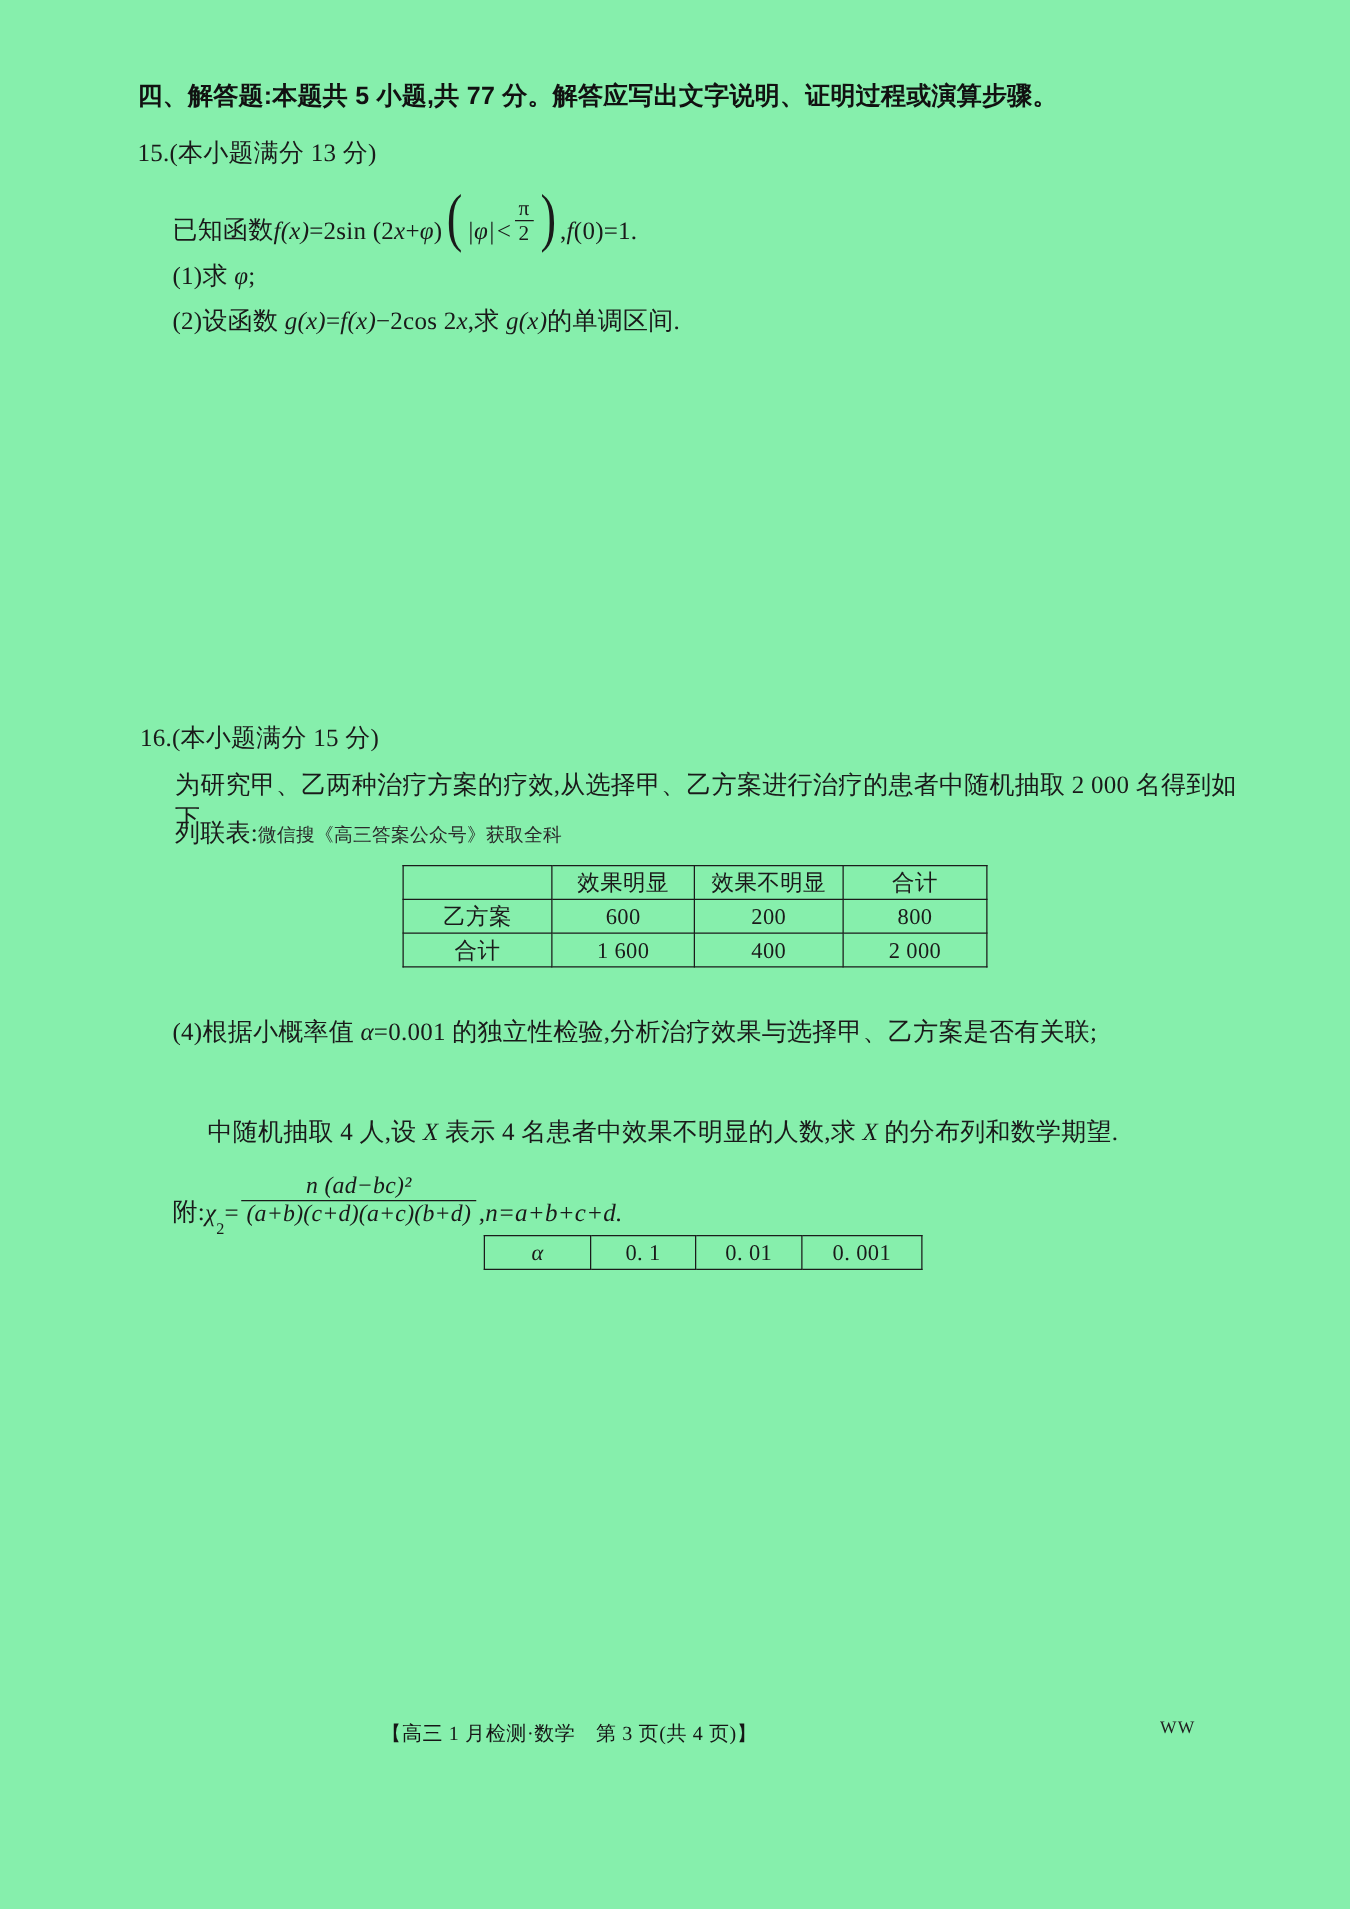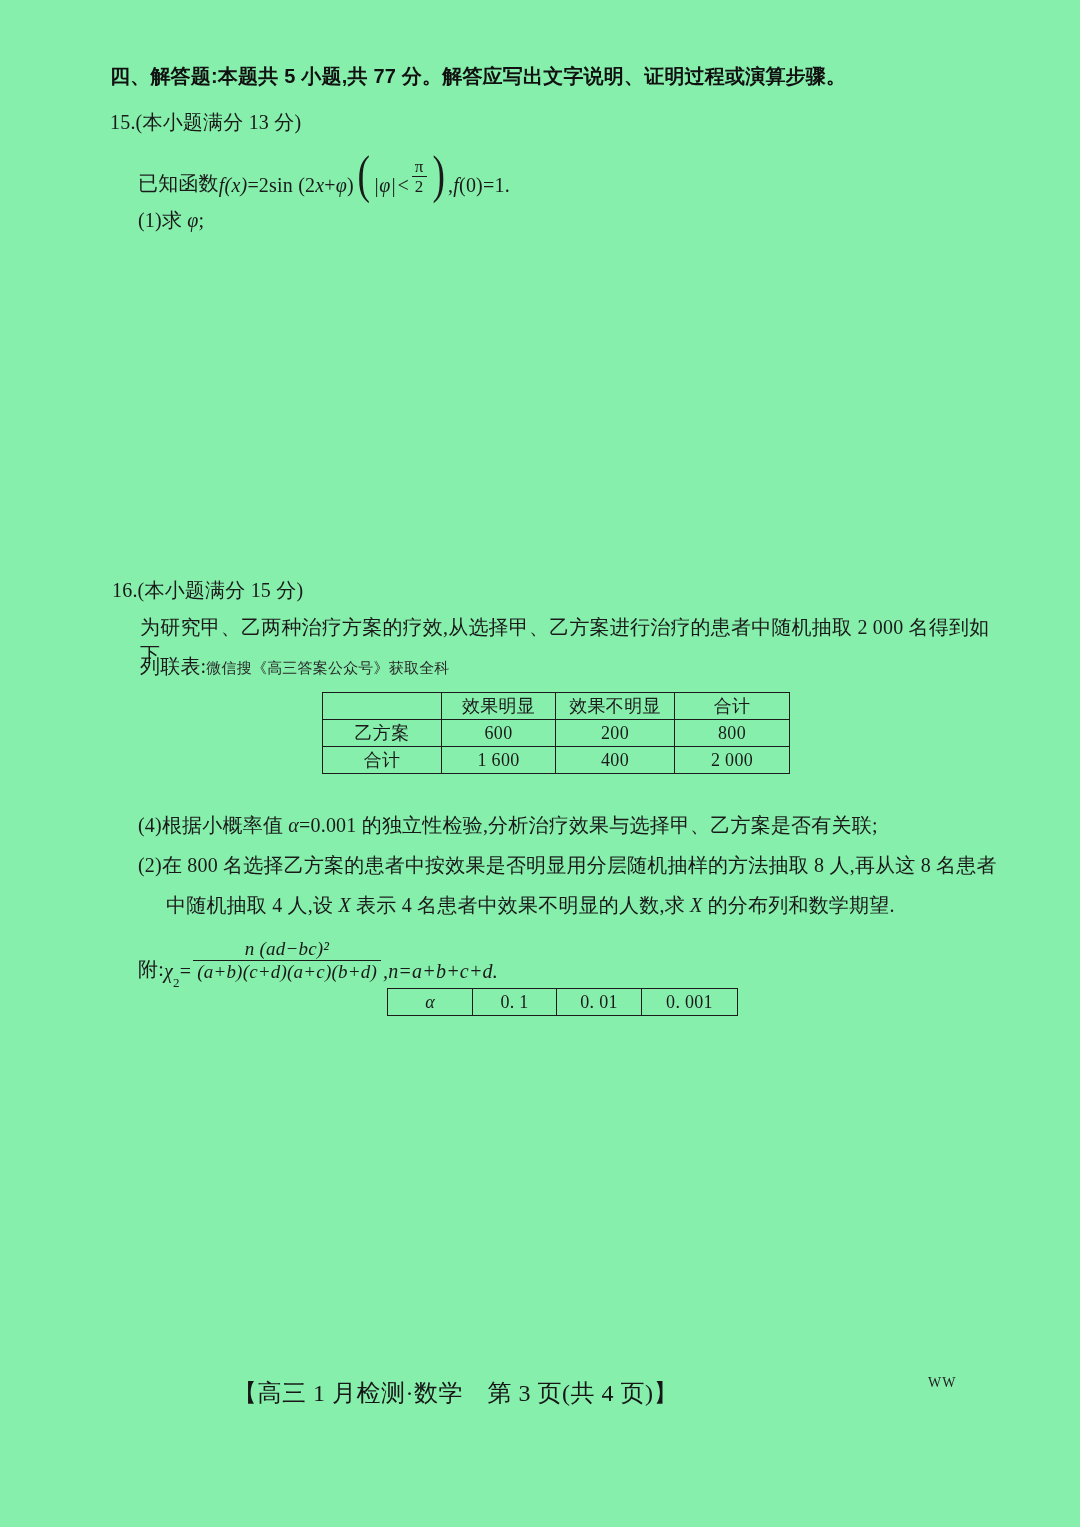--- a/index.html
+++ b/index.html
@@ -43,21 +43,21 @@
   table.grid{border-collapse:collapse;table-layout:fixed;border-radius:10px;}
   table.grid td{
     border:1.8px solid #1b1b1b;
     text-align:center;vertical-align:middle;
     font-size:18px;letter-spacing:.3px;
     padding:0;height:26px;
     color:#1a1a1a;
   }
   .footer{
     width:911px;text-align:center;
-    font-size:24px;letter-spacing:.5px;color:#161616;
+    font-size:16px;letter-spacing:.5px;color:#161616;
   }
   .wm{font-size:14px;letter-spacing:1px;color:#222;}
 </style>
 </head>
 <body>
 
 <div class="page">
 
   <div class="abs hd" style="left:110px;top:63px;width:760px">四、解答题:本题共 5 小题,共 77 分。解答应写出文字说明、证明过程或演算步骤。</div>
 
@@ -80,20 +80,23 @@
     <span class="bigp">)</span>
     <span class="up">,</span>
     <span class="it">f</span>
     <span class="up">(0)=1.</span>
   </div>
 
   <div class="abs t" style="left:138px;top:207px">
     <span>(1)求 </span><span class="it">φ</span><span>;</span>
   </div>
 
+  <div class="abs t" style="left:138px;top:243px">
+    <span>(2)设函数 </span><span class="it">g(x)</span><span class="up">=</span><span class="it">f(x)</span><span class="up">−2cos 2</span><span class="it">x</span><span>,求 </span><span class="it">g(x)</span><span>的单调区间.</span>
+  </div>
 
   <div class="abs t" style="left:112px;top:577px">16.(本小题满分 15 分)</div>
 
   <div class="abs t" style="left:140px;top:614px;width:860px">为研究甲、乙两种治疗方案的疗效,从选择甲、乙方案进行治疗的患者中随机抽取 2 000 名得到如下</div>
 
   <div class="abs" style="left:140px;top:653px">
     <span class="t">列联表:</span><span class="t-sm">微信搜《高三答案公众号》获取全科</span>
   </div>
 
   <table class="grid abs" style="left:322px;top:692px;width:463px">
@@ -116,21 +119,20 @@
       <td>400</td>
       <td>2 000</td>
     </tr>
   </tbody>
     </table>
 
   <div class="abs t" style="left:138px;top:812px;width:880px">
     <span>(4)根据小概率值 </span><span class="it">α</span><span>=0.001 的独立性检验,分析治疗效果与选择甲、乙方案是否有关联;</span>
   </div>
 
-  <div class="abs t" style="left:138px;top:852px;width:900px">(2)在 800 名选择乙方案的患者中按效果是否明显用分层随机抽样的方法抽取 8 人,再从这 8 名患者</div>
 
   <div class="abs t" style="left:166px;top:892px;width:880px">
     <span>中随机抽取 4 人,设 </span><span class="it">X</span><span> 表示 4 名患者中效果不明显的人数,求 </span><span class="it">X</span><span> 的分布列和数学期望.</span>
   </div>
 
   <div class="abs mrow t" style="left:138px;top:921px;height:62px">
     <span>附:</span>
     <span class="it">χ</span>
     <sup class="s2">2</sup>
     <span class="up">=</span>

